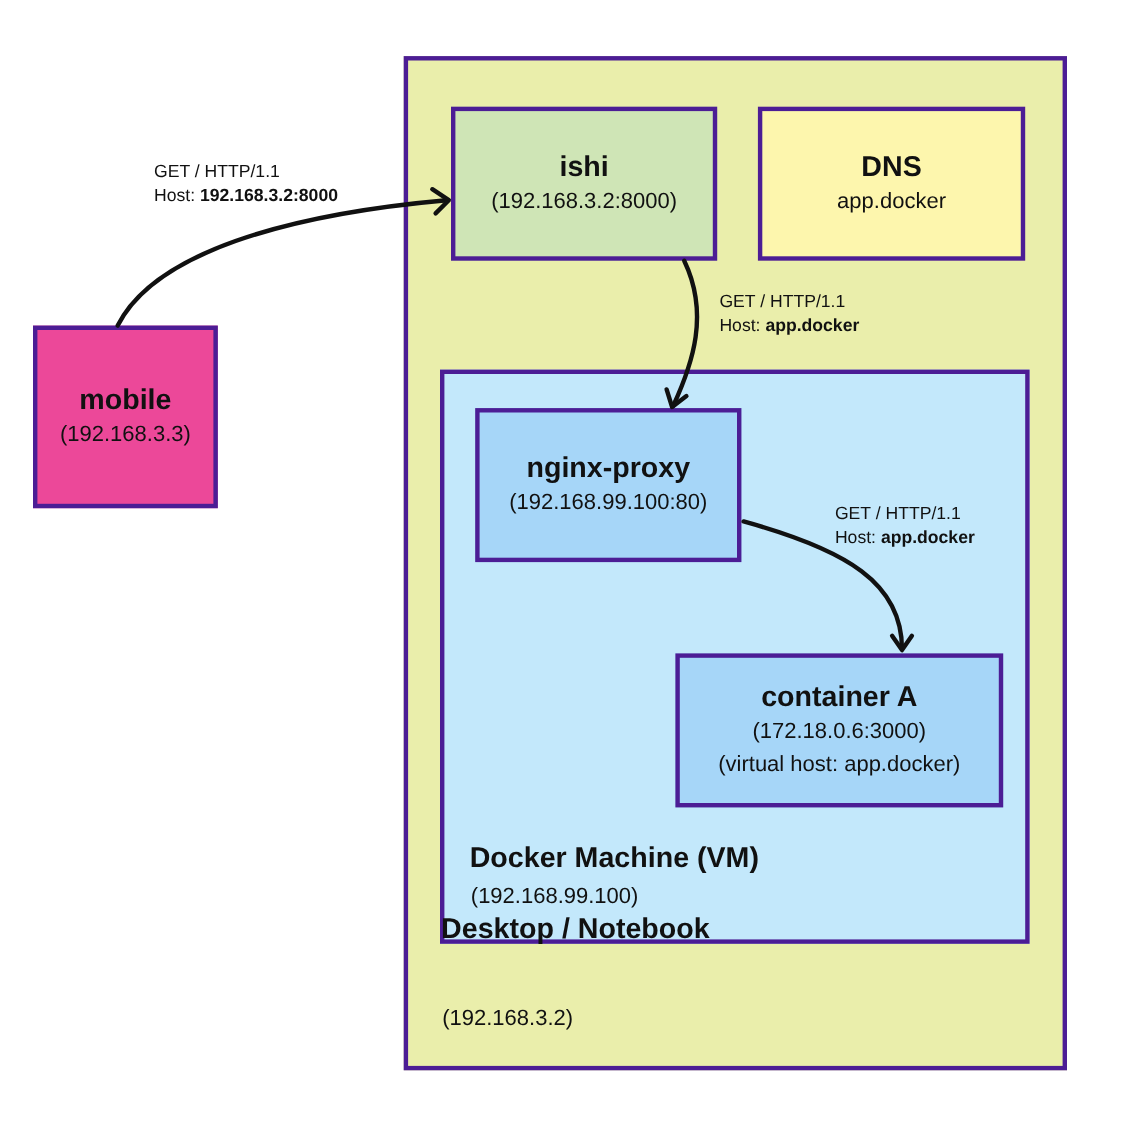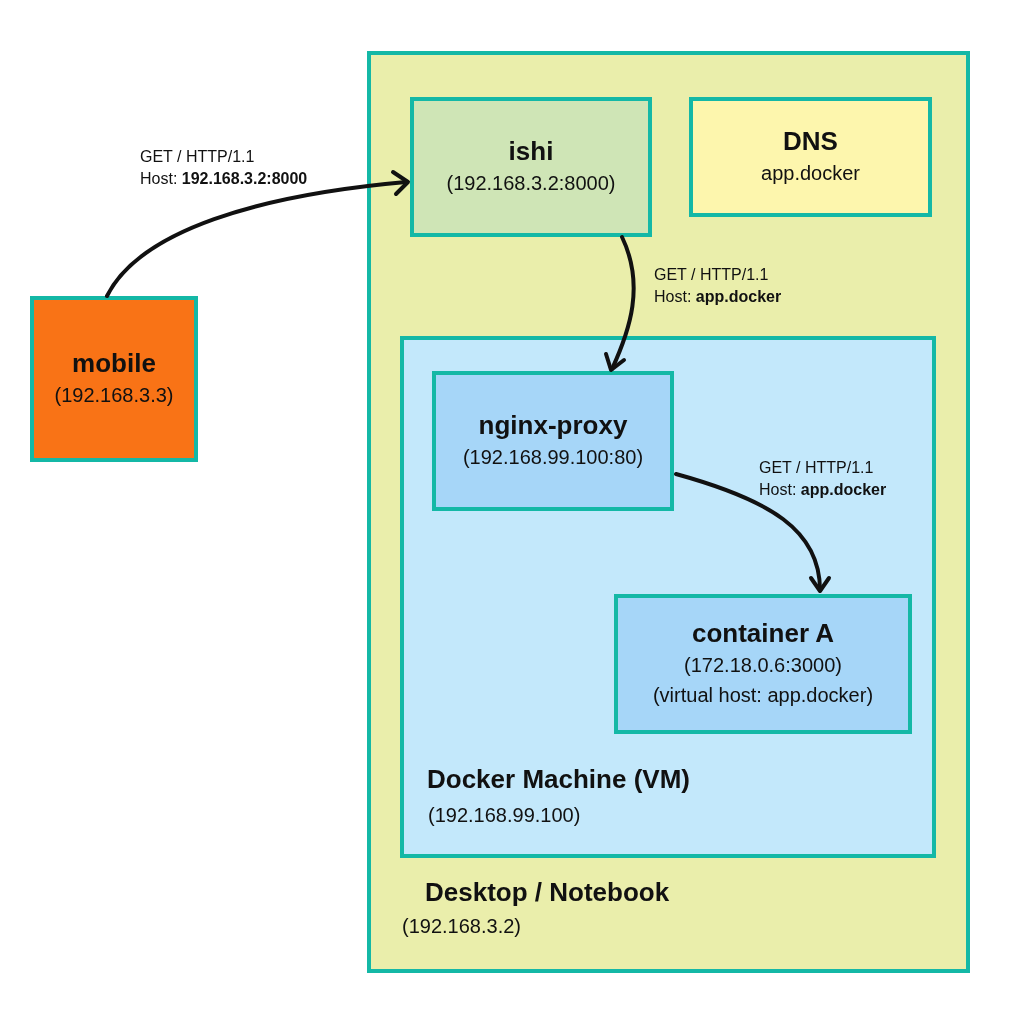--- a/index.html
+++ b/index.html
@@ -1,28 +1,28 @@
 <!DOCTYPE html>
 <html><head>
 <meta charset="utf-8">
 <style>
   html, body { margin:0; padding:0; background:#ffffff; }
   body { width:1024px; height:1024px; position:relative; overflow:hidden;
          font-family:"Liberation Sans", "DejaVu Sans", sans-serif; color:#111; }
-  .box { position:absolute; box-sizing:border-box; border:4px solid #14b8a6; }
+  .box { position:absolute; box-sizing:border-box; border:4px solid #4c1d95; }
   .center { display:flex; flex-direction:column; align-items:center; justify-content:center; text-align:center; }
   .title { font-weight:bold; font-size:26px; line-height:1.2; }
   .sub { font-size:20px; line-height:1.5; }
   #desktop { left:367px; top:51px; width:603px; height:922px; background:#eaeeab; }
   #docker { left:400px; top:336px; width:536px; height:522px; background:#c3e8fb; }
   #ishi { left:410px; top:97px; width:242px; height:140px; background:#cfe5b6; }
-  #dns { left:689px; top:97px; width:243px; height:120px; background:#fdf6ad; }
+  #dns { left:689px; top:97px; width:243px; height:140px; background:#fdf6ad; }
   #nginx { left:432px; top:371px; width:242px; height:140px; background:#a6d6f8;text-align:center; }
   #containerA { left:614px; top:594px; width:298px; height:140px; background:#a6d6f8; }
-  #mobile { left:30px; top:296px; width:168px; height:166px; background:#f97316; }
+  #mobile { left:30px; top:296px; width:168px; height:166px; background:#ec4899; }
   .label { position:absolute; font-size:16px; line-height:22px; }
   .label b { font-weight:bold; }
   .area-title { position:absolute; font-weight:bold; font-size:26px; }
   .area-sub { position:absolute; font-size:20px; }
   svg#arrows { position:absolute; left:0; top:0; }
 </style>
 </head>
 <body>
 
 <div class="box" id="desktop"></div>
@@ -50,21 +50,21 @@
   <div class="sub">(virtual host: app.docker)</div>
 </div>
 
 <div class="box center" id="mobile">
   <div class="title">mobile</div>
   <div class="sub">(192.168.3.3)</div>
 </div>
 
 <div class="area-title" style="left:427px; top:764px;">Docker Machine (VM)</div>
 <div class="area-sub" style="left:428px; top:804px;">(192.168.99.100)</div>
-<div class="area-title" style="left:401px; top:877px;margin-left:24px;">Desktop / Notebook</div>
+<div class="area-title" style="left:401px; top:829px;">Desktop / Notebook</div>
 <div class="area-sub" style="left:402px; top:915px;">(192.168.3.2)</div>
 
 <div class="label" style="left:140px; top:146px;">
   <div>GET / HTTP/1.1</div>
   <div><span>Host: </span><b>192.168.3.2:8000</b></div>
 </div>
 <div class="label" style="left:654px; top:264px;">
   <div>GET / HTTP/1.1</div>
   <div><span>Host: </span><b>app.docker</b></div>
 </div>

